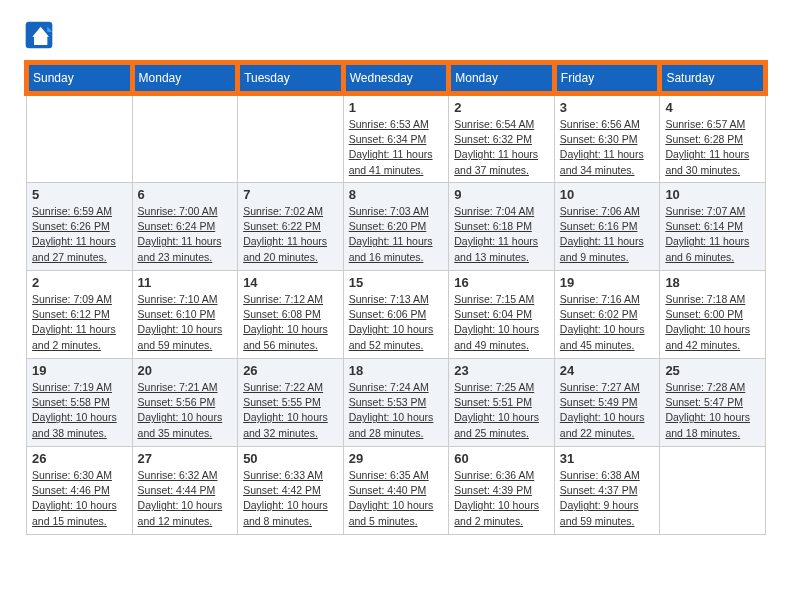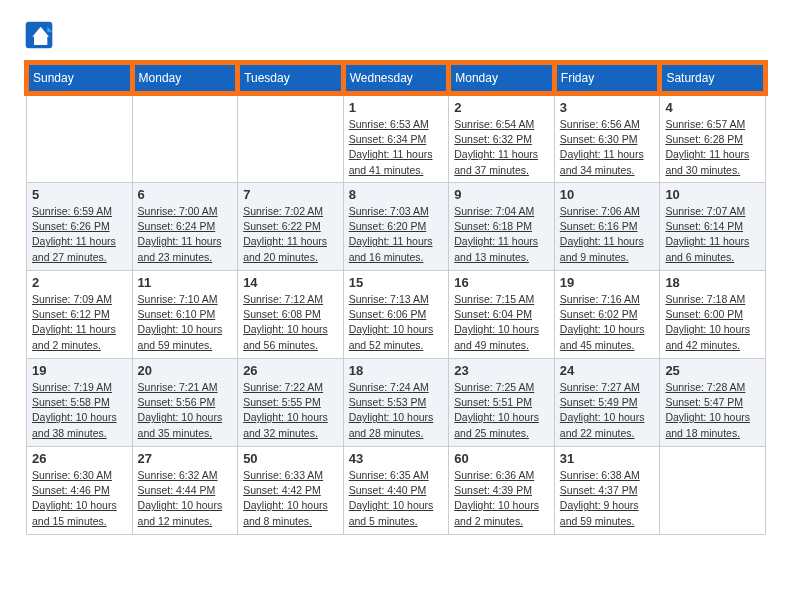--- a/index.html
+++ b/index.html
@@ -247,21 +247,21 @@
           </td>
           <td>
             <span class="day-number">27</span>
             <div class="day-info">Sunrise: 6:32 AM<br>Sunset: 4:44 PM<br>Daylight: 10 hours<br>and 12 minutes.</div>
           </td>
           <td>
             <span class="day-number">50</span>
             <div class="day-info">Sunrise: 6:33 AM<br>Sunset: 4:42 PM<br>Daylight: 10 hours<br>and 8 minutes.</div>
           </td>
           <td>
-            <span class="day-number">43</span>
+            <span class="day-number">29</span>
             <div class="day-info">Sunrise: 6:35 AM<br>Sunset: 4:40 PM<br>Daylight: 10 hours<br>and 5 minutes.</div>
           </td>
           <td>
             <span class="day-number">60</span>
             <div class="day-info">Sunrise: 6:36 AM<br>Sunset: 4:39 PM<br>Daylight: 10 hours<br>and 2 minutes.</div>
           </td>
           <td>
             <span class="day-number">31</span>
             <div class="day-info">Sunrise: 6:38 AM<br>Sunset: 4:37 PM<br>Daylight: 9 hours<br>and 59 minutes.</div>
           </td>

